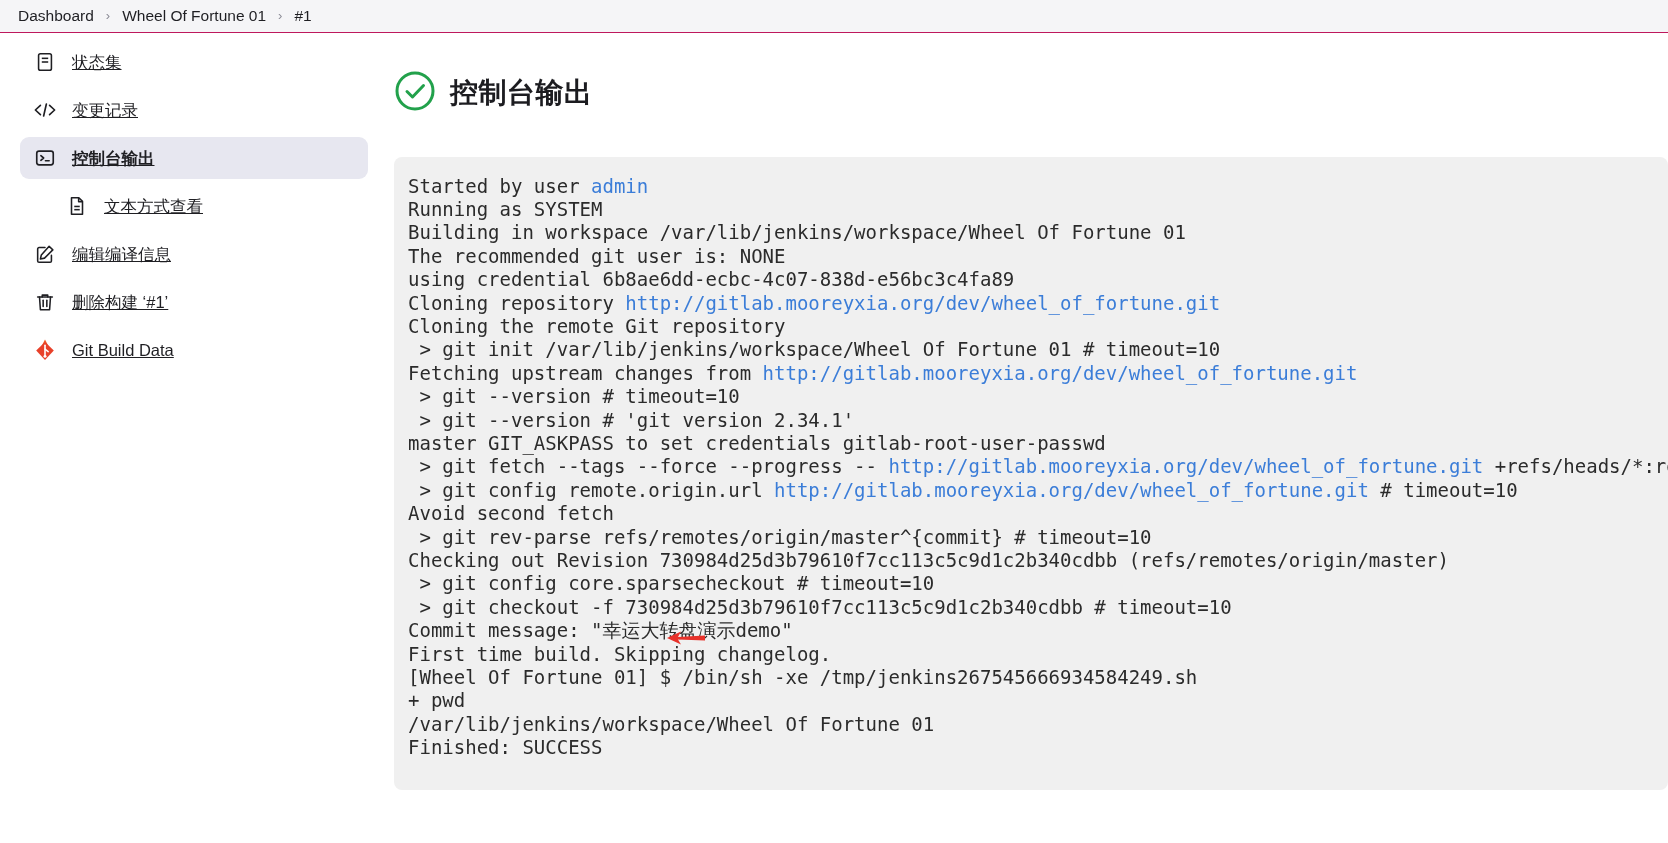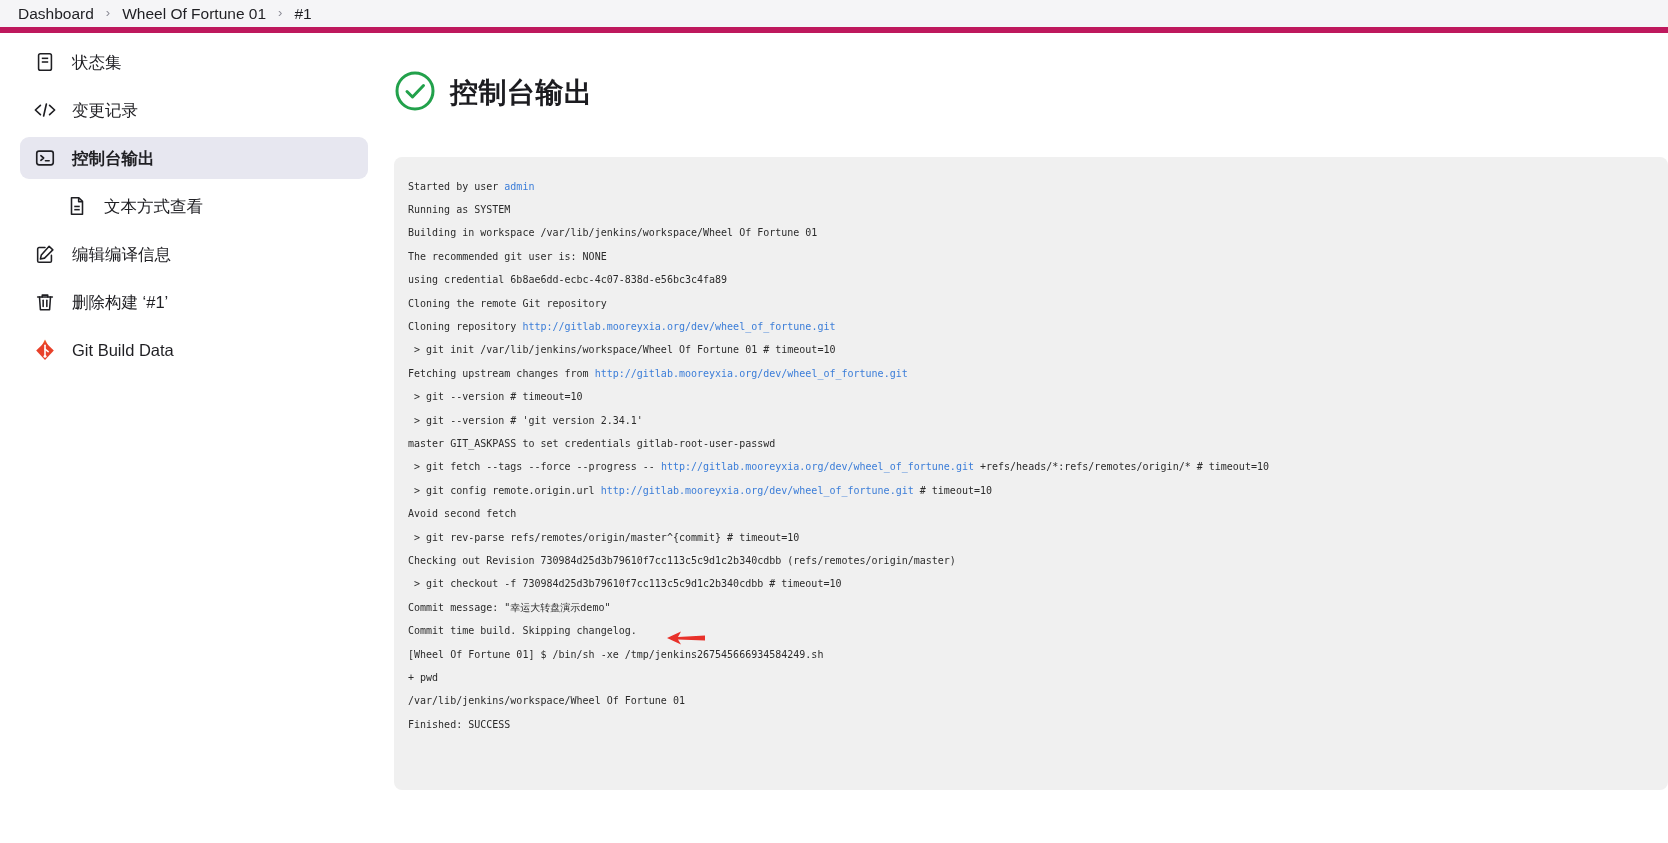--- a/index.html
+++ b/index.html
@@ -13,21 +13,21 @@
 
   
   #breadcrumb-bar {
     height: 33px;
     background: #f5f5f7;
     display: flex;
     align-items: center;
     padding: 0 0 0 18px;
     font-size: 15.5px;
     color: #1f1f23;
-    border-bottom: 6px solid #be185d;
+    border-bottom: 1px solid #be185d;
   }
   .crumb {
     color: #1f1f23;
     text-decoration: none;
     white-space: nowrap;
   }
   .crumb-sep {
     color: #8b8b95;
     margin: 0 12px;
     font-size: 13px;
@@ -70,21 +70,21 @@
   }
   .nav-ico {
     width: 26px;
     flex: 0 0 26px;
     height: 24px;
     margin-right: 14px;
     display: flex;
     align-items: center;
     justify-content: center;
   }
-  .nav-label { line-height: 1; }
+  .nav-label { line-height: 1; text-decoration: underline; }
 
   
   #main {
     flex: 1 1 auto;
     padding: 10px 0 0 0;
     min-width: 0;
     position: relative;
   }
   #console-header {
     display: flex;
@@ -105,21 +105,21 @@
     background: #f0f0f0;
     border-radius: 8px;
     margin: 0 0 0 14px;
     padding: 18px 0 20px 14px;
     height: 633px;
     overflow: hidden;
     position: relative;
   }
   .log-line {
     font-family: "DejaVu Sans Mono", "Liberation Mono", monospace;
-    font-size: 10px;
+    font-size: 19px;
     line-height: 23.4px;
     color: #2b2b2b;
     white-space: pre;
     letter-spacing: 0px;
   }
   .log-line a, .lnk {
     color: #3b7dd8;
     text-decoration: none;
   }
 
@@ -235,35 +235,36 @@
       <h1 id="console-title">控制台输出</h1>
     </div>
 
     <div id="console-box">
       <div id="console-lines">
           <div class="log-line"><span>Started by user </span><span class="lnk">admin</span></div>
           <div class="log-line"><span>Running as SYSTEM</span></div>
           <div class="log-line"><span>Building in workspace /var/lib/jenkins/workspace/Wheel Of Fortune 01</span></div>
           <div class="log-line"><span>The recommended git user is: NONE</span></div>
           <div class="log-line"><span>using credential 6b8ae6dd-ecbc-4c07-838d-e56bc3c4fa89</span></div>
+          <div class="log-line"><span>Cloning repository </span><span class="lnk">http://gitlab.mooreyxia.org/dev/wheel_of_fortune.git</span></div>
           <div class="log-line"><span>Cloning the remote Git repository</span></div>
-          <div class="log-line"><span>Cloning repository </span><span class="lnk">http://gitlab.mooreyxia.org/dev/wheel_of_fortune.git</span></div>
           <div class="log-line"><span> &gt; git init /var/lib/jenkins/workspace/Wheel Of Fortune 01 # timeout=10</span></div>
           <div class="log-line"><span>Fetching upstream changes from </span><span class="lnk">http://gitlab.mooreyxia.org/dev/wheel_of_fortune.git</span></div>
           <div class="log-line"><span> &gt; git --version # timeout=10</span></div>
           <div class="log-line"><span> &gt; git --version # 'git version 2.34.1'</span></div>
           <div class="log-line"><span>master GIT_ASKPASS to set credentials gitlab-root-user-passwd</span></div>
           <div class="log-line"><span> &gt; git fetch --tags --force --progress -- </span><span class="lnk">http://gitlab.mooreyxia.org/dev/wheel_of_fortune.git</span><span> +refs/heads/*:refs/remotes/origin/* # timeout=10</span></div>
           <div class="log-line"><span> &gt; git config remote.origin.url </span><span class="lnk">http://gitlab.mooreyxia.org/dev/wheel_of_fortune.git</span><span> # timeout=10</span></div>
           <div class="log-line"><span>Avoid second fetch</span></div>
           <div class="log-line"><span> &gt; git rev-parse refs/remotes/origin/master^{commit} # timeout=10</span></div>
           <div class="log-line"><span>Checking out Revision 730984d25d3b79610f7cc113c5c9d1c2b340cdbb (refs/remotes/origin/master)</span></div>
+          <div class="log-line"><span> &gt; git config core.sparsecheckout # timeout=10</span></div>
           <div class="log-line"><span> &gt; git checkout -f 730984d25d3b79610f7cc113c5c9d1c2b340cdbb # timeout=10</span></div>
           <div class="log-line"><span>Commit message: "幸运大转盘演示demo"</span></div>
-          <div class="log-line"><span>Commit time build. Skipping changelog.</span></div>
+          <div class="log-line"><span>First time build. Skipping changelog.</span></div>
           <div class="log-line"><span>[Wheel Of Fortune 01] $ /bin/sh -xe /tmp/jenkins267545666934584249.sh</span></div>
           <div class="log-line"><span>+ pwd</span></div>
           <div class="log-line"><span>/var/lib/jenkins/workspace/Wheel Of Fortune 01</span></div>
           <div class="log-line"><span>Finished: SUCCESS</span></div>
         </div>
       <span id="annot-arrow">
         <svg width="40" height="18" viewBox="0 0 40 18" aria-hidden="true">
           <path d="M1 9 L15 2.5 L12 8 L39 6.5 L39 11.5 L12 10.5 L15 15.5 Z" fill="#e8312a"></path>
         </svg>
       </span>

